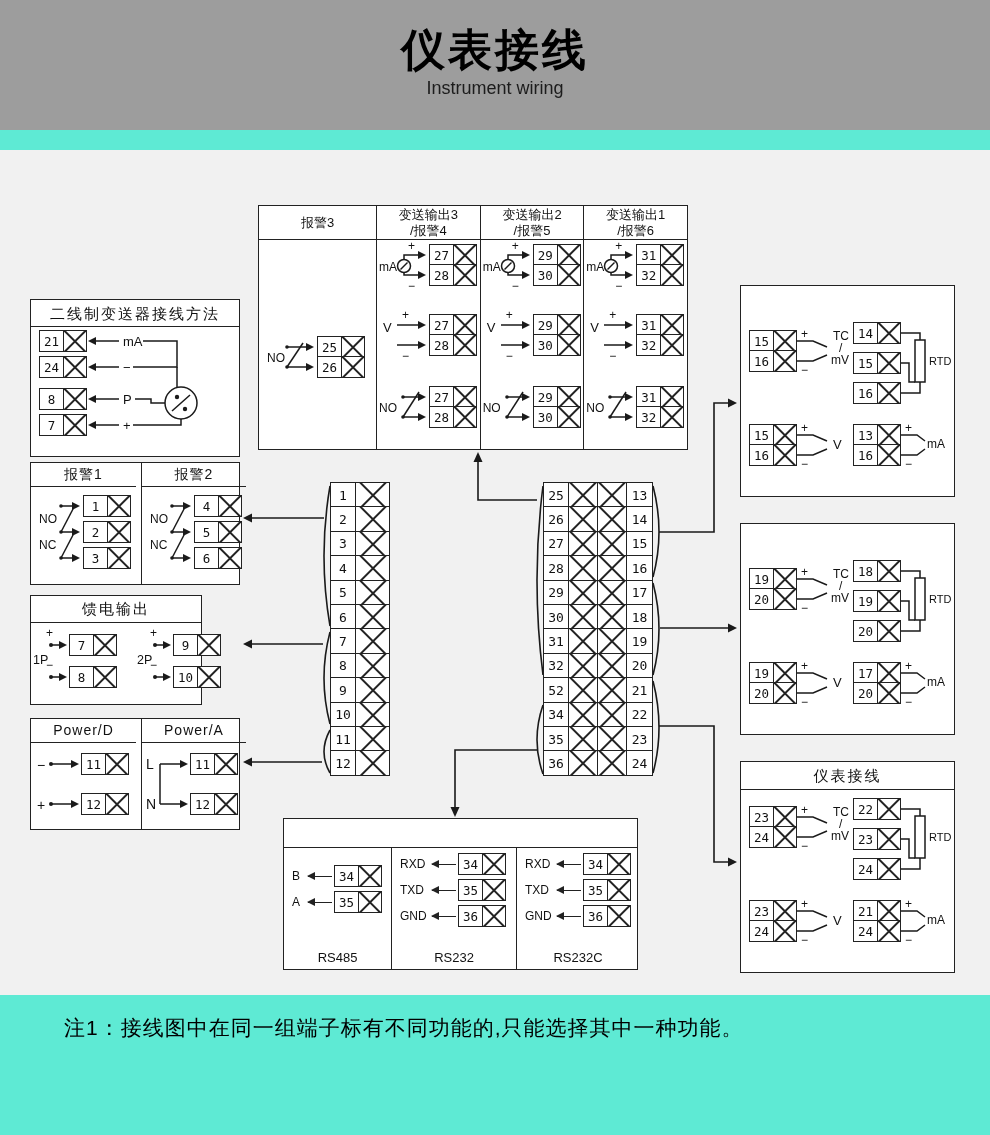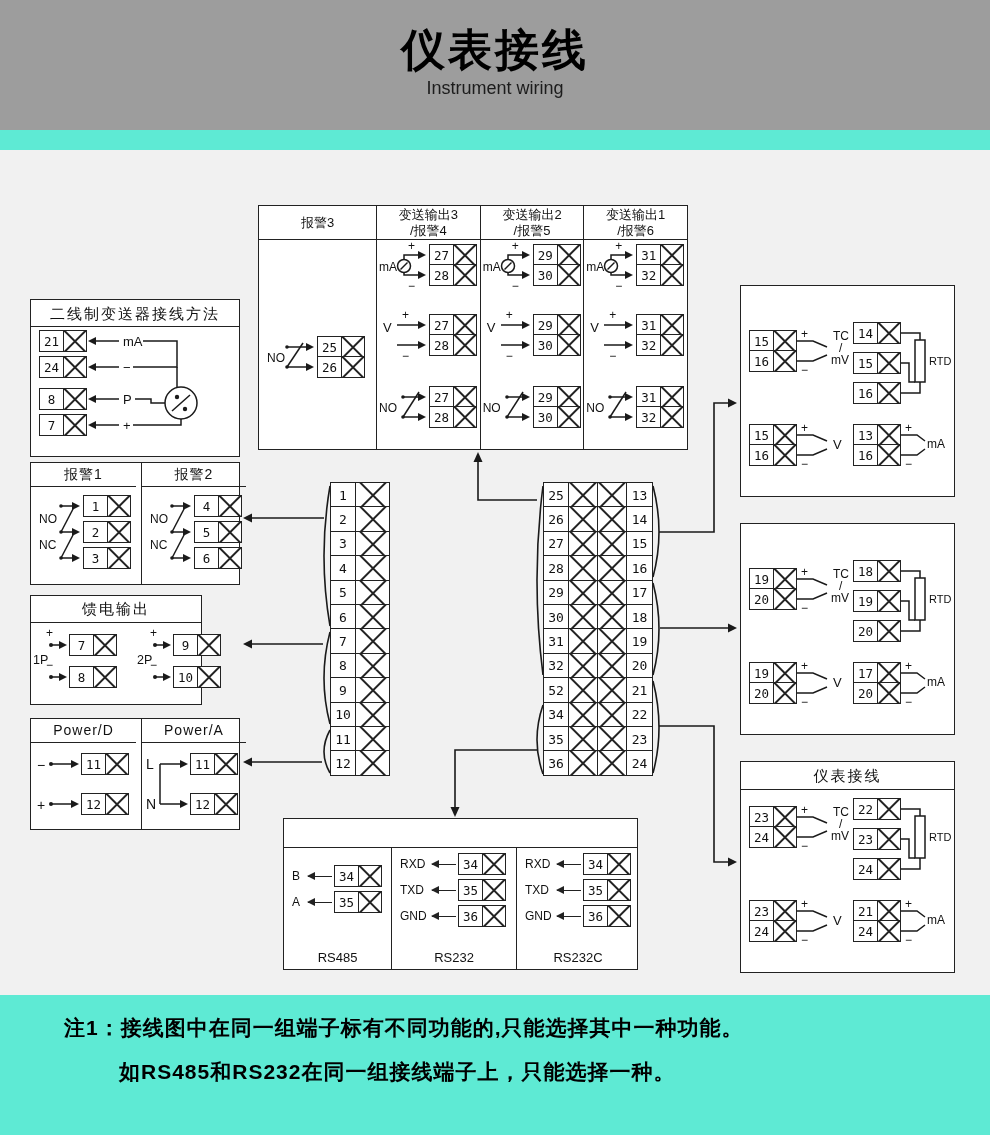--- a/index.html
+++ b/index.html
@@ -59,21 +59,21 @@
 .c232c{left:232px;width:123px;border-left:1.6px solid #222}
 .commrows{display:flex;flex-direction:column}
 .c485 .commrows{padding-top:16px}
 .c232 .commrows,.c232c .commrows{padding-top:4px}
 .commrow{display:flex;align-items:center;height:26px;padding-left:8px}
 .sig{width:32px;font-size:12px}
 .c485 .sig{width:16px}
 .cwire{width:24px;height:0;border-top:1.5px solid #222;position:relative;margin-right:2px}
 .cwire::before{content:"";position:absolute;left:-1px;top:-4.5px;width:0;height:0;border-right:8px solid #222;border-top:4px solid transparent;border-bottom:4px solid transparent}
 .cname{position:absolute;left:0;right:0;bottom:4px;text-align:center;font-size:13px}
-.note{position:absolute;font-size:21px;font-weight:bold;color:#000;letter-spacing:1px}
+.note{position:absolute;font-size:21px;font-weight:normal;color:#000;letter-spacing:1px}
 </style>
 </head>
 <body>
 
 <div class="page">
 
   <div class="banner">
     <h1>仪表接线</h1>
     <div class="sub">Instrument wiring</div>
   </div>
@@ -1074,15 +1074,14 @@
               </span>
             </div>
         </div>
         <div class="cname">RS232C</div>
       </div>
     </div>
 
   </div>
 
   <div class="note" style="left:64px;top:1014px">注1：接线图中在同一组端子标有不同功能的,只能选择其中一种功能。</div>
-  <div class="note" style="left:119px;top:1058px">如RS485和RS232在同一组接线端子上，只能选择一种。</div>
 
 </div>
 
 </body></html>

